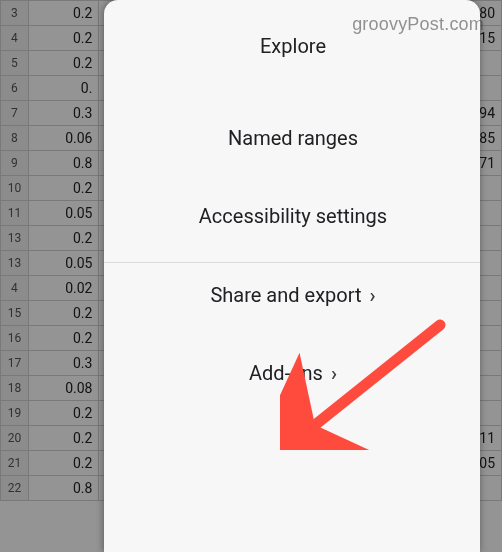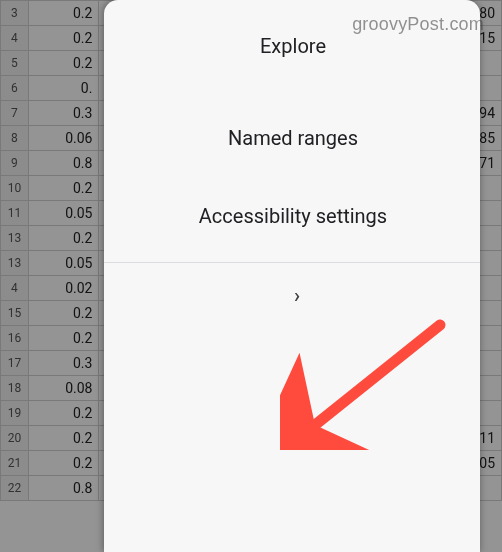--- a/index.html
+++ b/index.html
@@ -237,25 +237,27 @@
 
   <div class="menu-item">
     <span>Accessibility settings</span>
   </div>
   <div class="menu-gap"></div>
 
 
   <div class="menu-sep"></div>
 
   <div class="menu-item">
+    <span>Share and export</span>
     <span class="chevron">›</span>
   </div>
   <div class="menu-gap"></div>
 
   <div class="menu-item">
+    <span>Add-ons</span>
     <span class="chevron">›</span>
   </div>
 </div>
 
 <svg class="arrow" width="180" height="140" style="left:280px; top:310px;" viewBox="0 0 180 140">
   <defs>
     <marker id="ah" markerWidth="14" markerHeight="14" refX="3" refY="6" orient="auto">
       <path d="M0,0 L12,6 L0,12 L3,6 Z" fill="#ff4b3e"></path>
     </marker>
   </defs>

